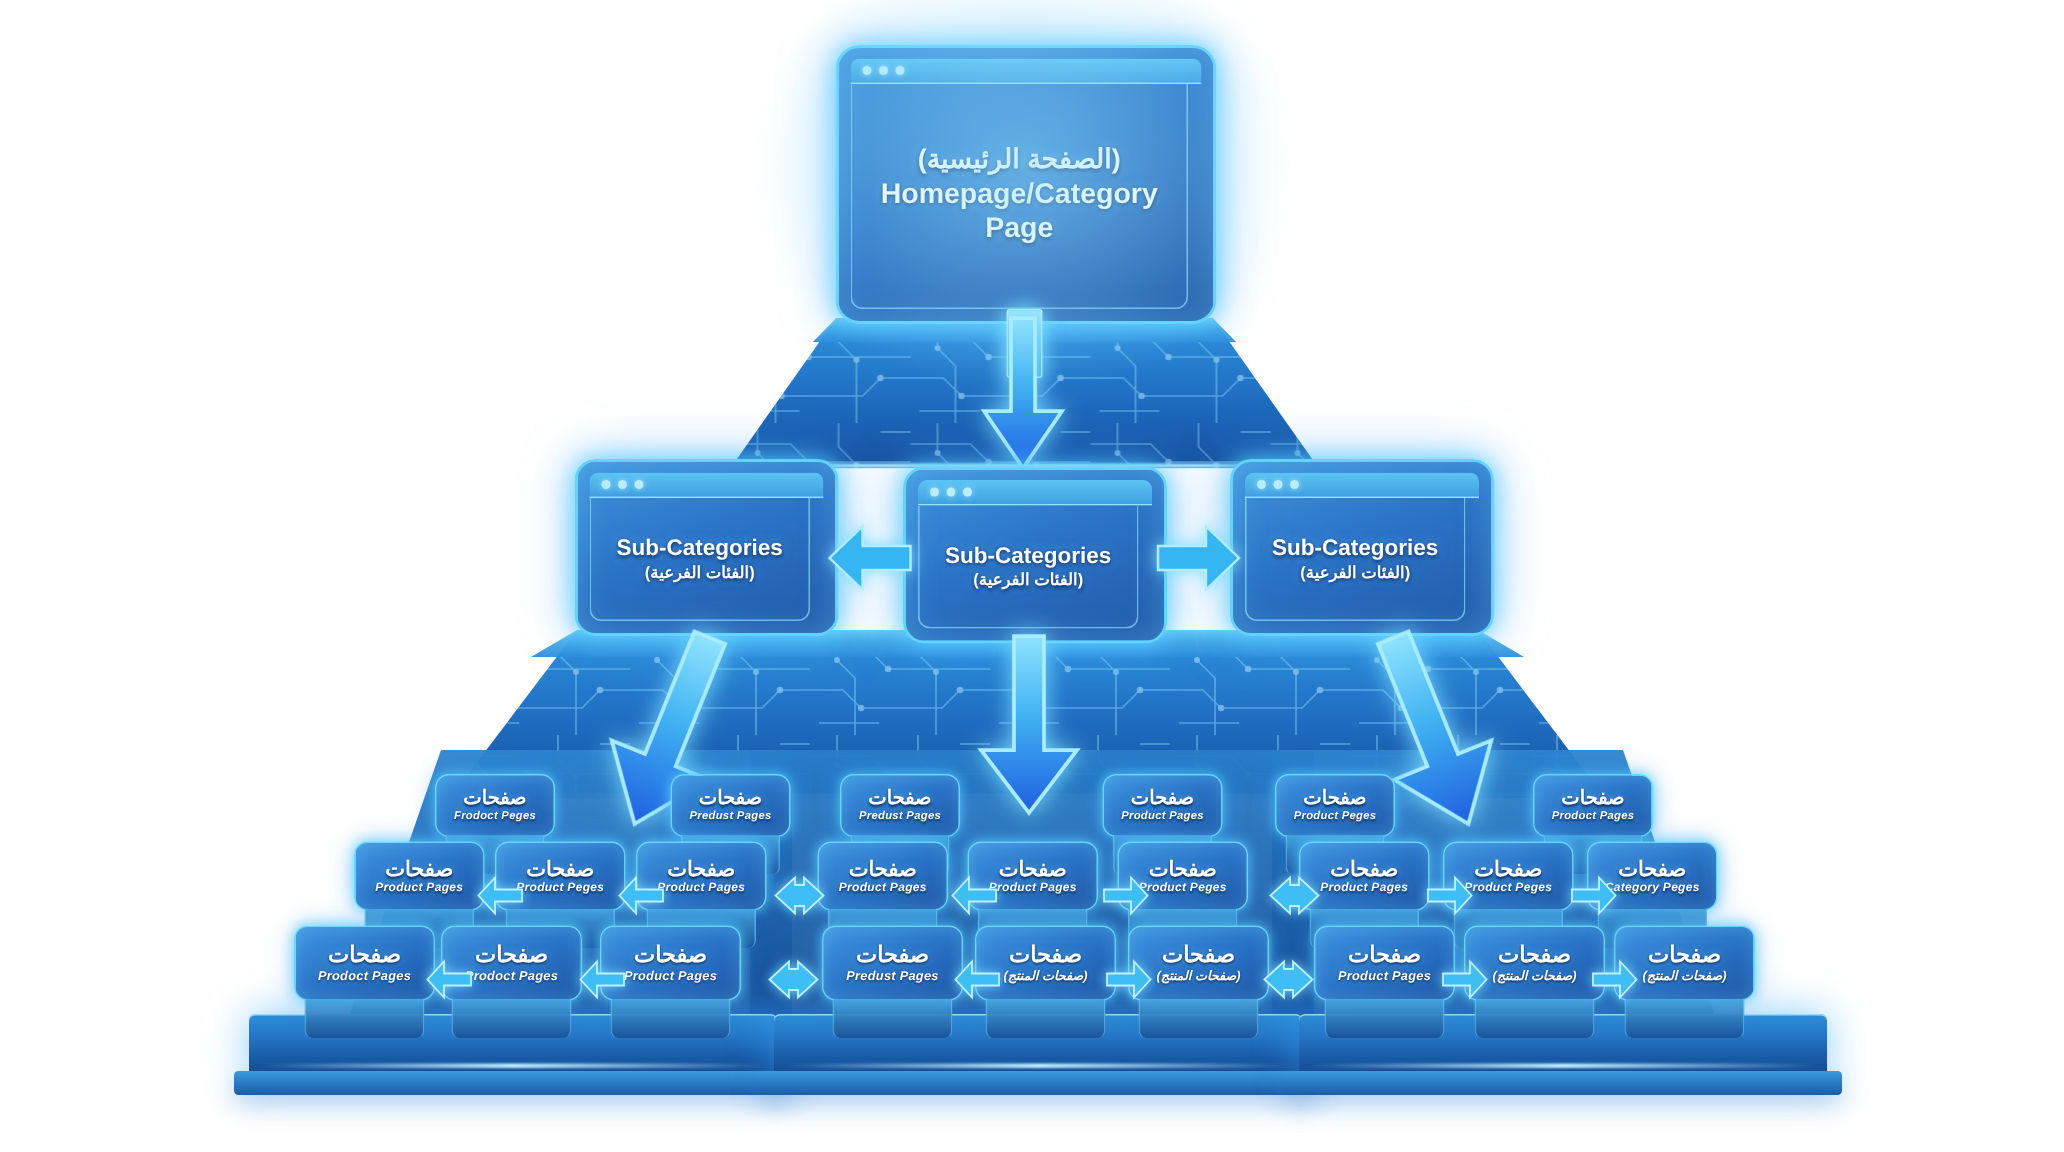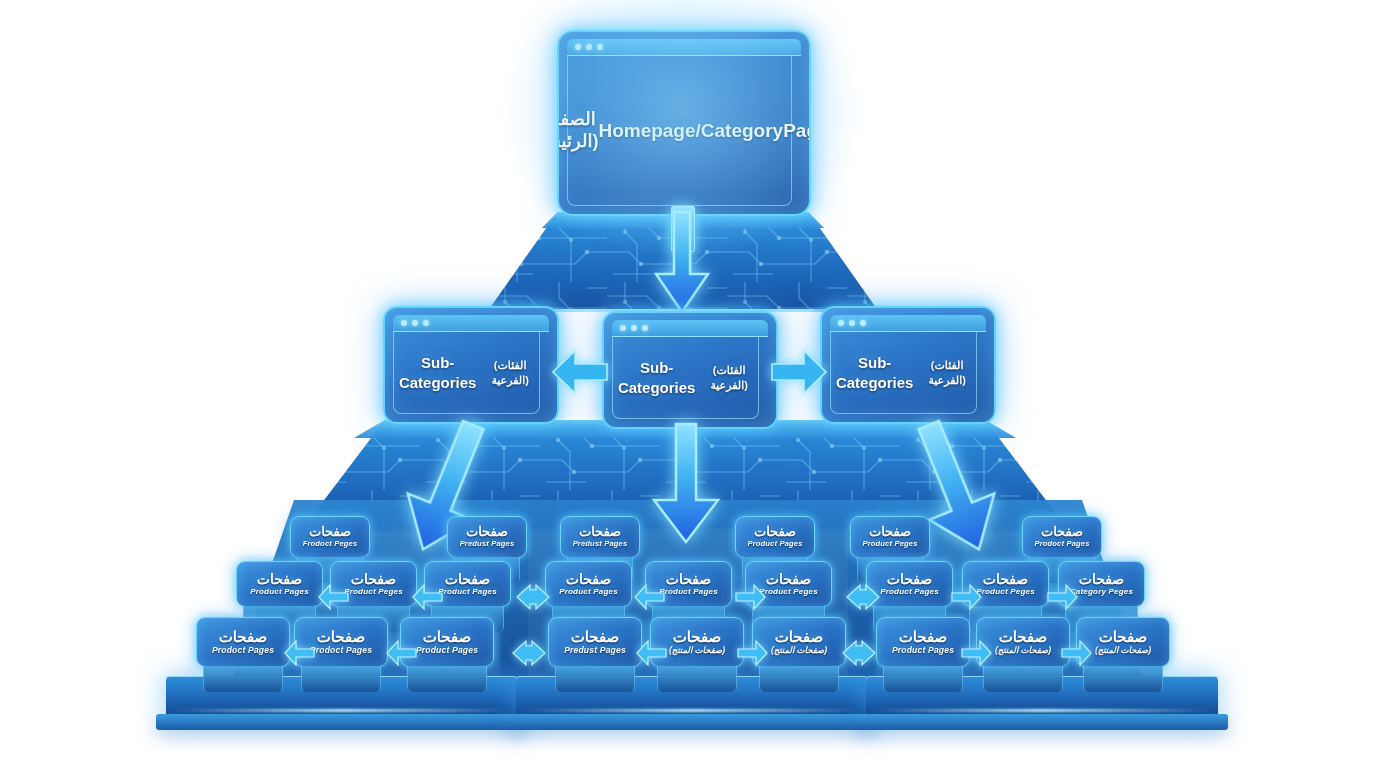--- a/index.html
+++ b/index.html
@@ -72,21 +72,21 @@
   .winnode .bar{
     height:16px;flex:0 0 auto;margin:7px 8px 0 8px;border-radius:6px 6px 0 0;
     background:linear-gradient(180deg,#5dc3f4,#3f9fe0);
     border-bottom:1px solid rgba(160,235,255,.8);
     display:flex;align-items:center;gap:5px;padding-left:8px;
   }
   .winnode .dot{width:6px;height:6px;border-radius:50%;background:#b9ecff;box-shadow:0 0 4px #9fe4ff;}
   .winnode .body{
     flex:1;margin:0 17px 8px 8px;border:1px solid rgba(150,230,255,.65);border-top:none;
     border-radius:0 0 8px 8px;
-    display:flex;align-items:center;justify-content:center;
+    display:flex;flex-direction:column;align-items:center;justify-content:center;
     text-align:center;color:#ffffff;
     text-shadow:0 1px 3px rgba(0,25,70,.85),0 0 8px rgba(120,210,255,.5);
   }
 
   
   #node-root{left:557px;top:30px;width:250px;height:182px;border-radius:16px;}
   #node-root .body{font-size:19px;font-weight:bold;line-height:1.22;padding:0 10px;}
   #node-root .ar{font-size:18px;}
 
   

